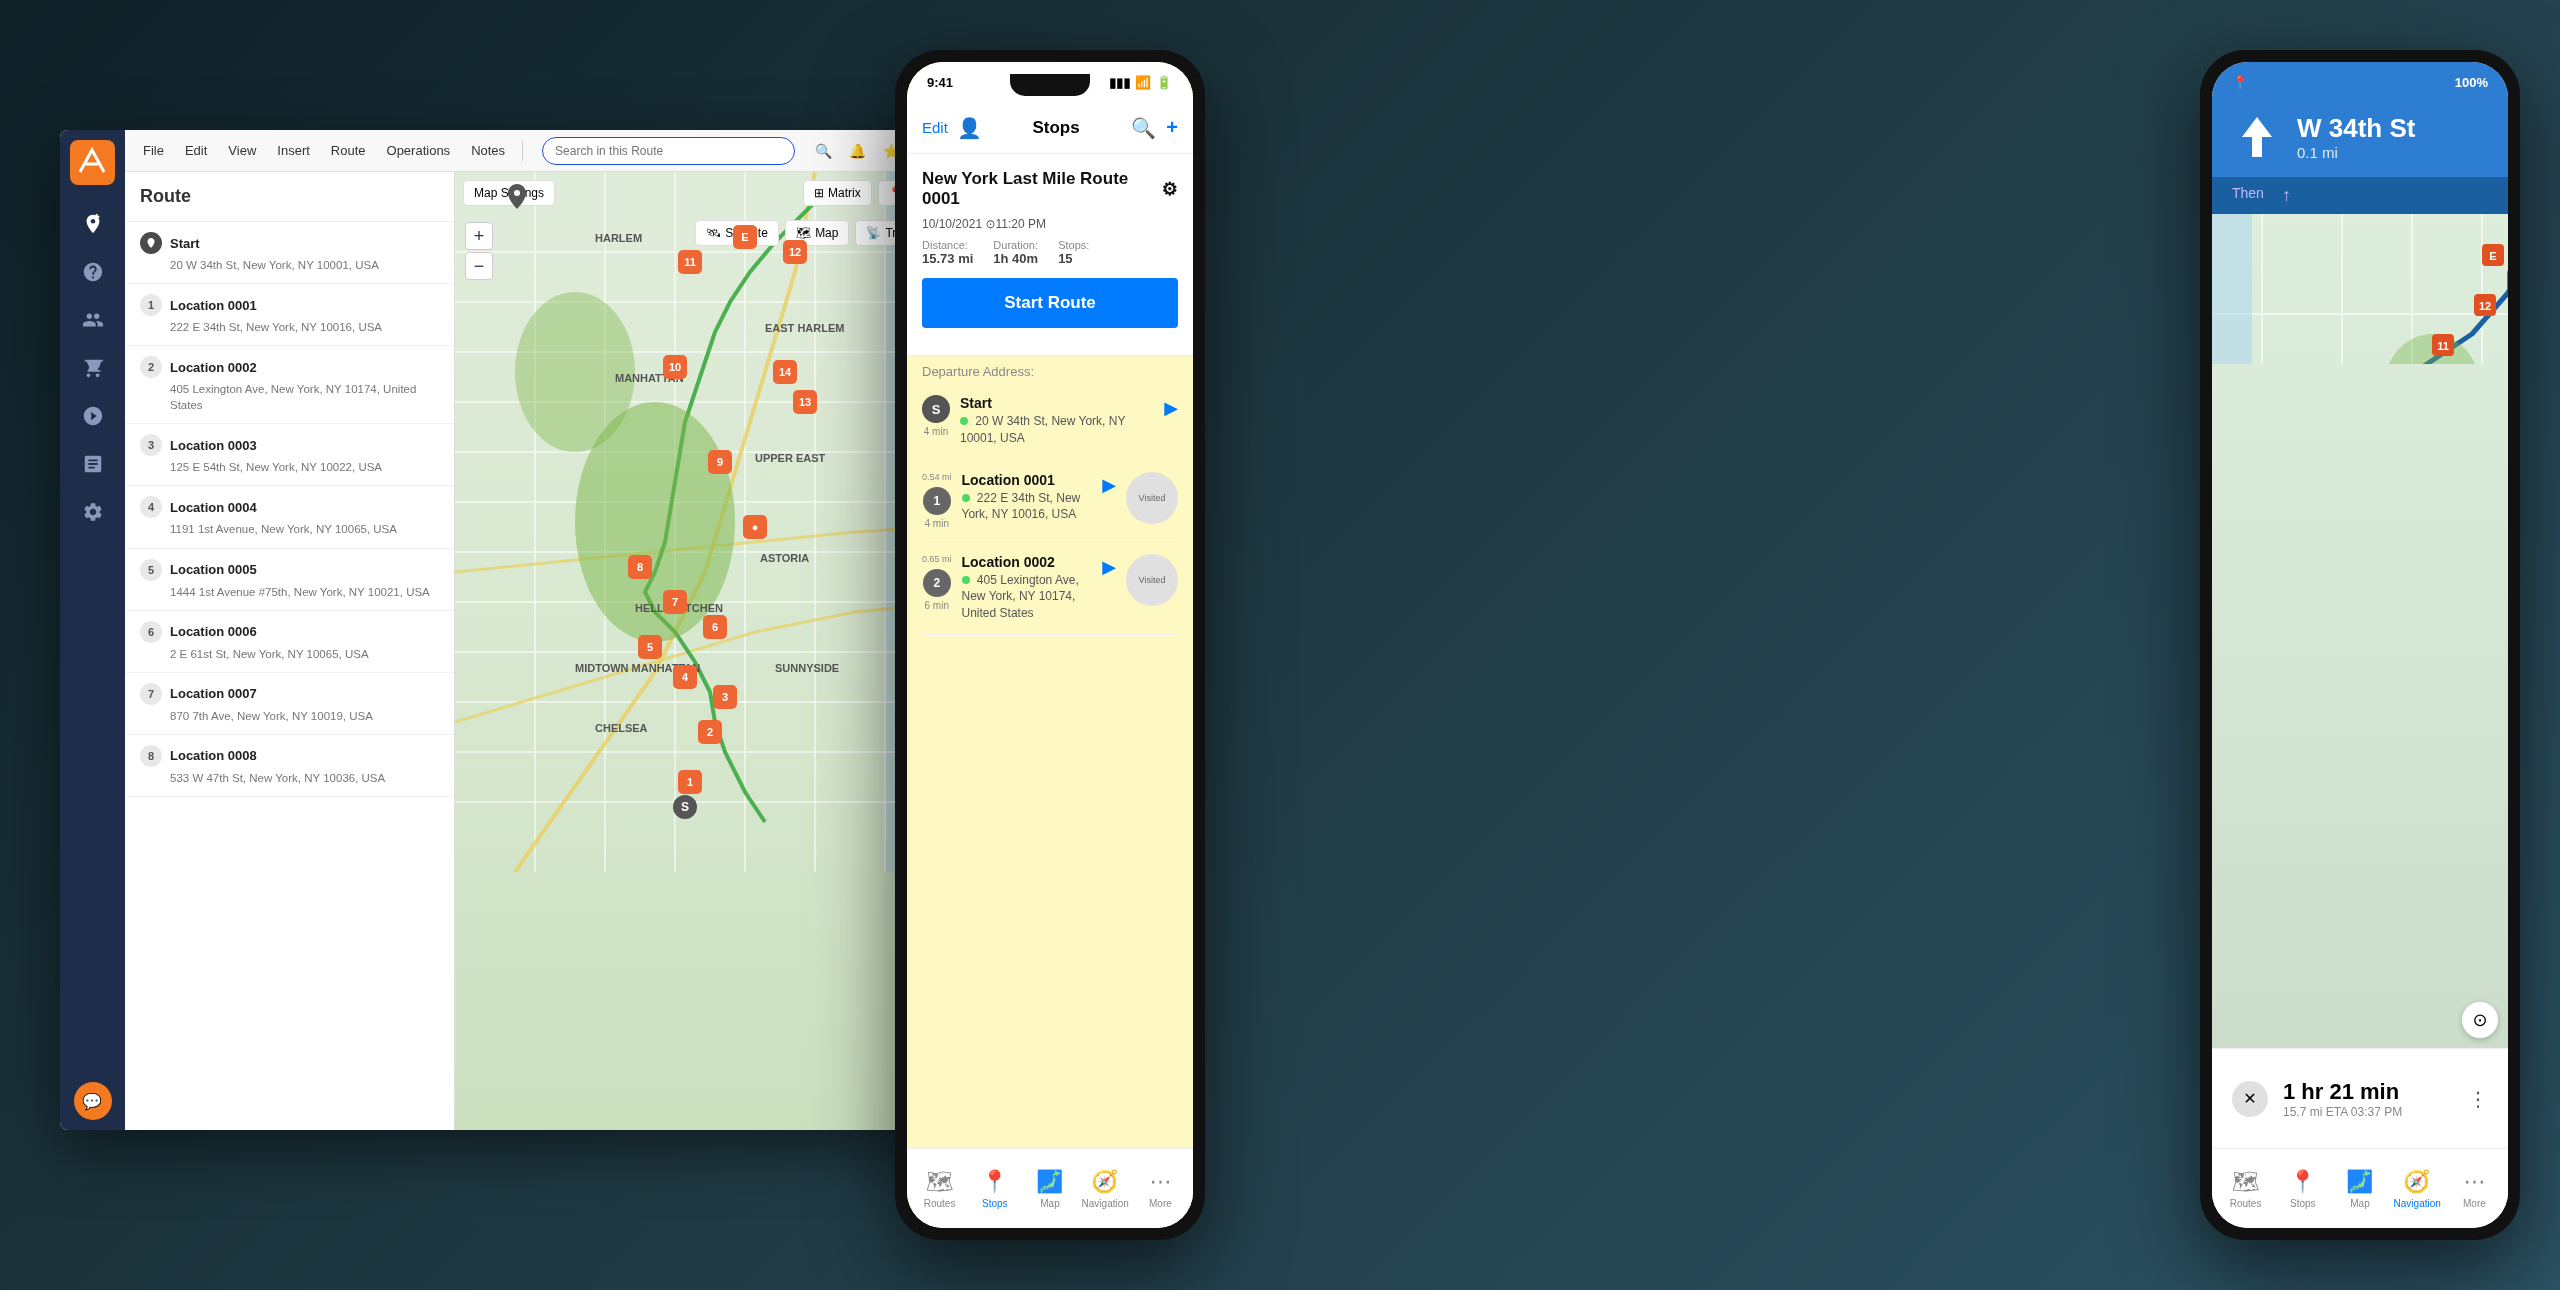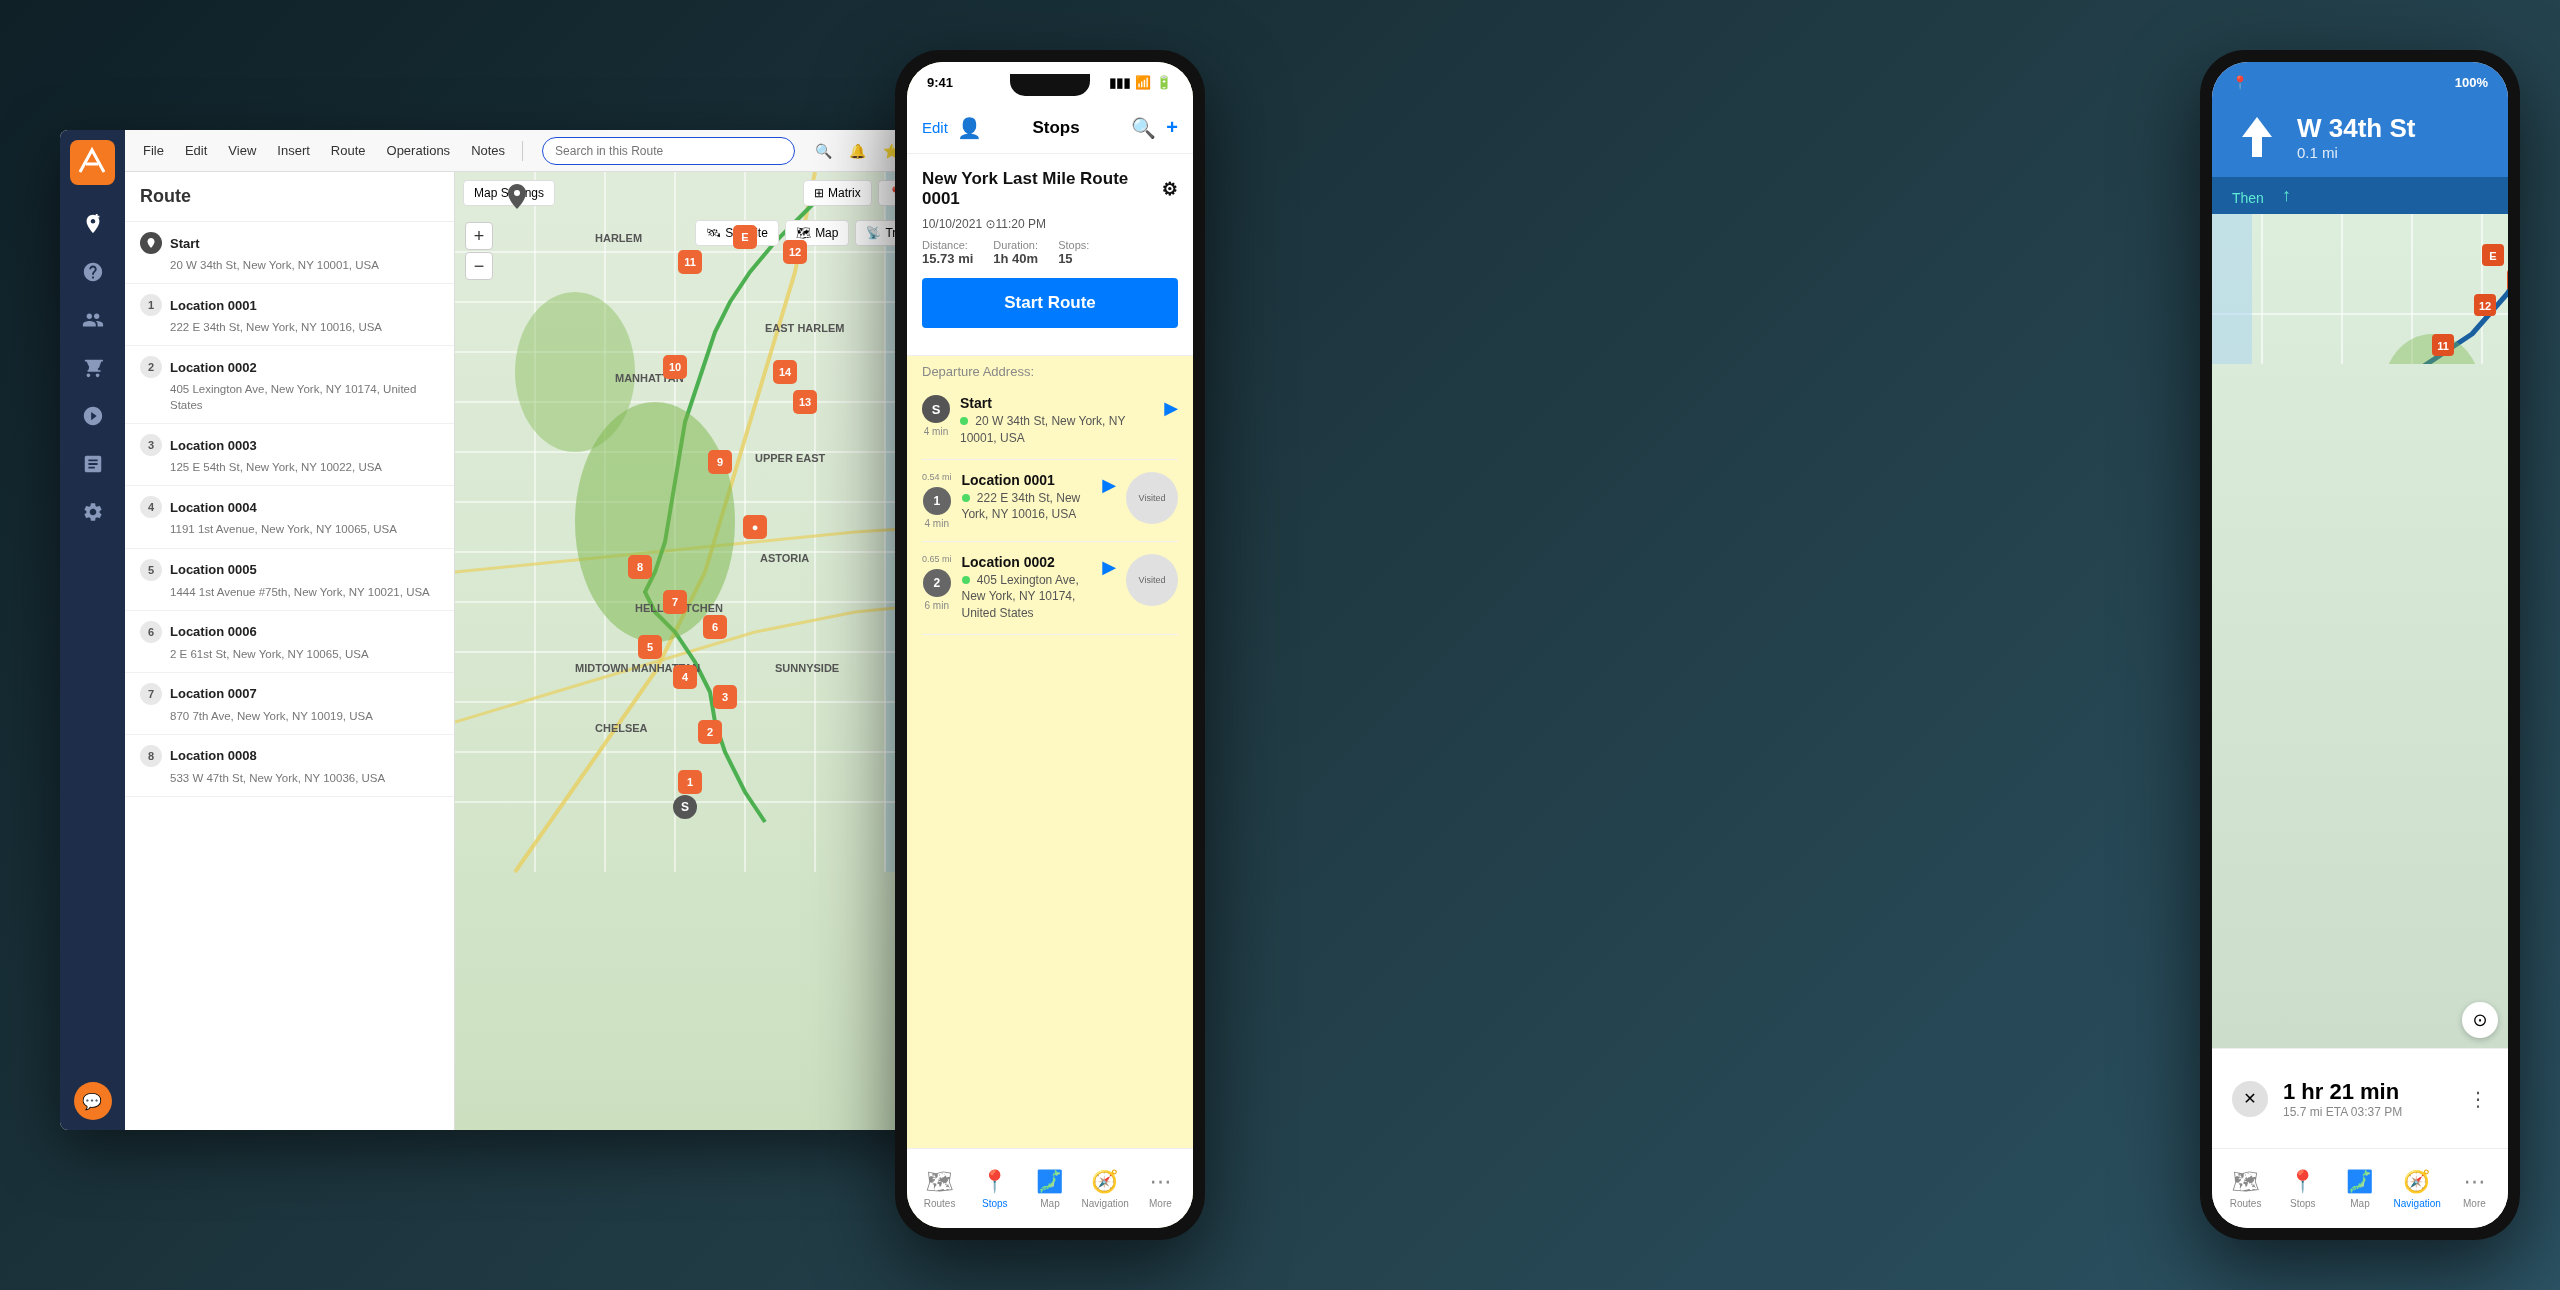--- a/index.html
+++ b/index.html
@@ -638,23 +638,23 @@
 
     .nav-distance {
       font-size: 15px;
       color: rgba(255,255,255,0.85);
     }
 
     .nav-then {
       background: #1a5fa0;
       padding: 8px 20px;
       display: flex;
-      align-items: flex-end;
+      align-items: flex-start;
       gap: 18px;
-      color: #5eead4;
+      color: #c4b5fd;
       font-size: 14px;
     }
 
     .nav-map {
       flex: 1;
       background: #e8f0e8;
       position: relative;
       overflow: hidden;
     }
 

